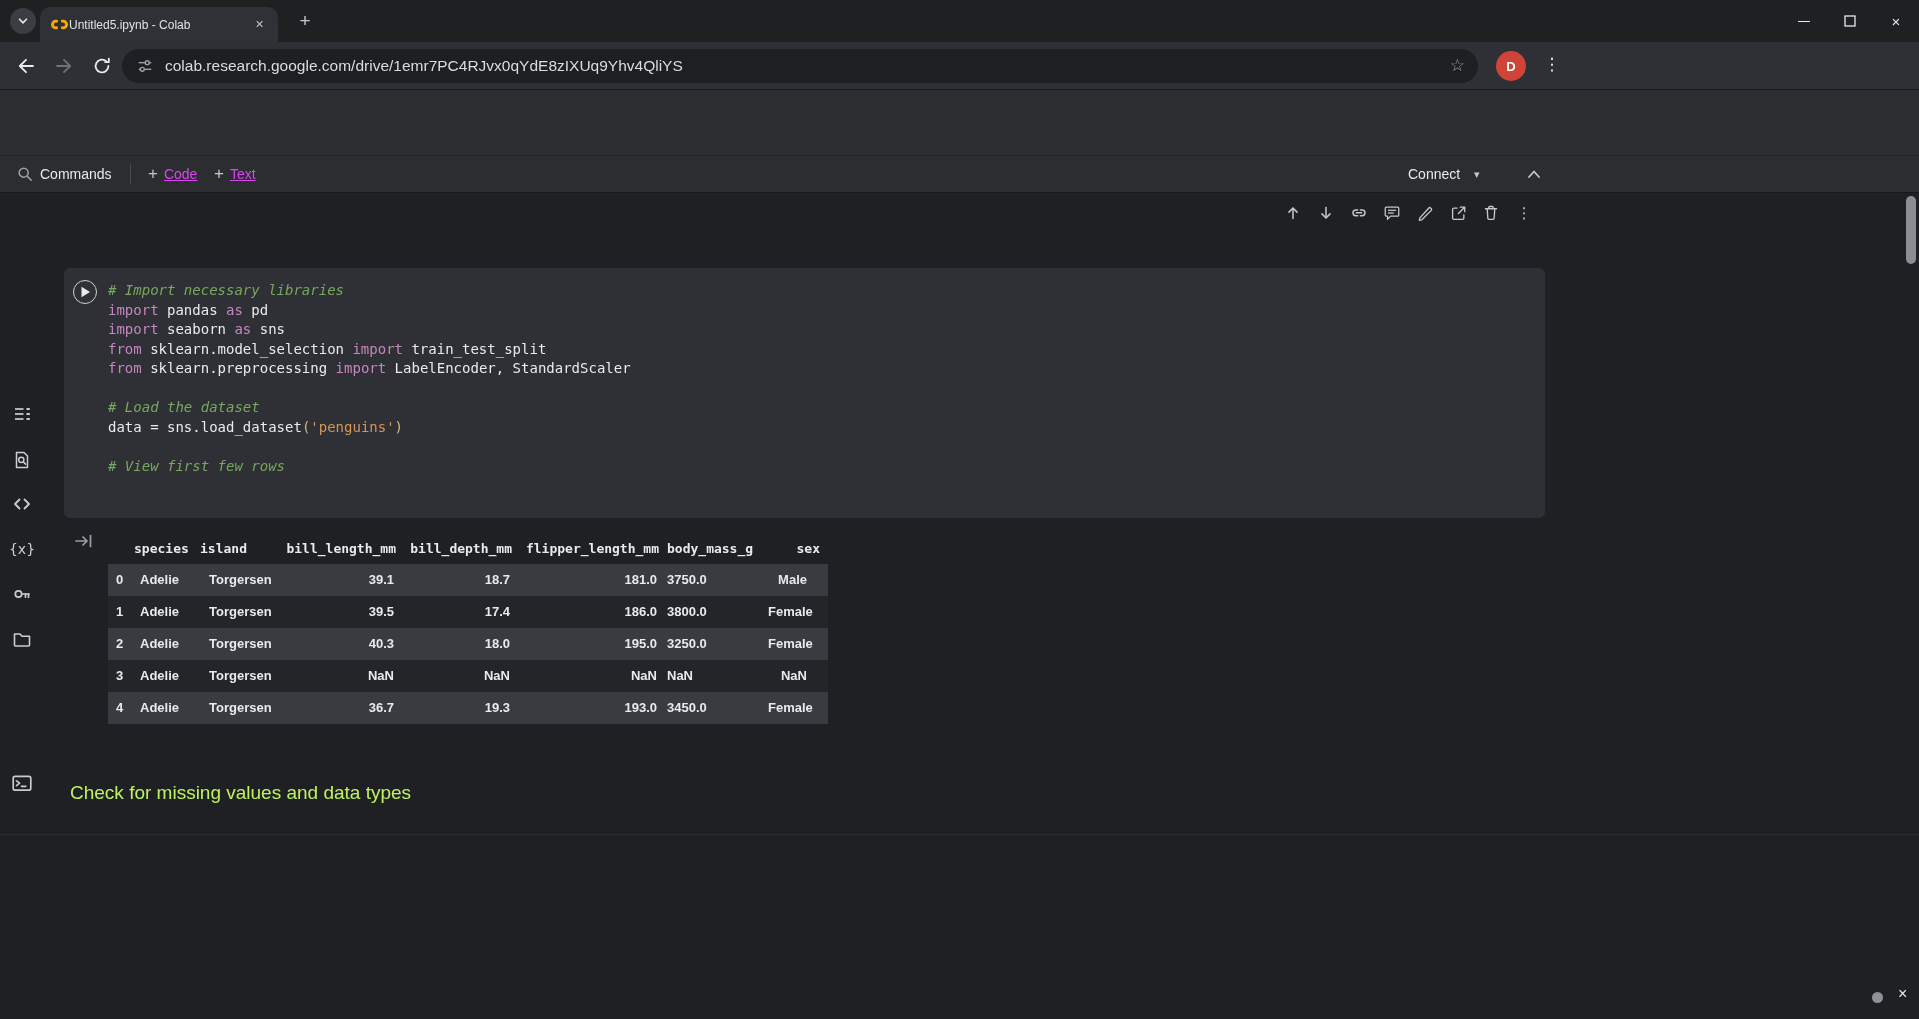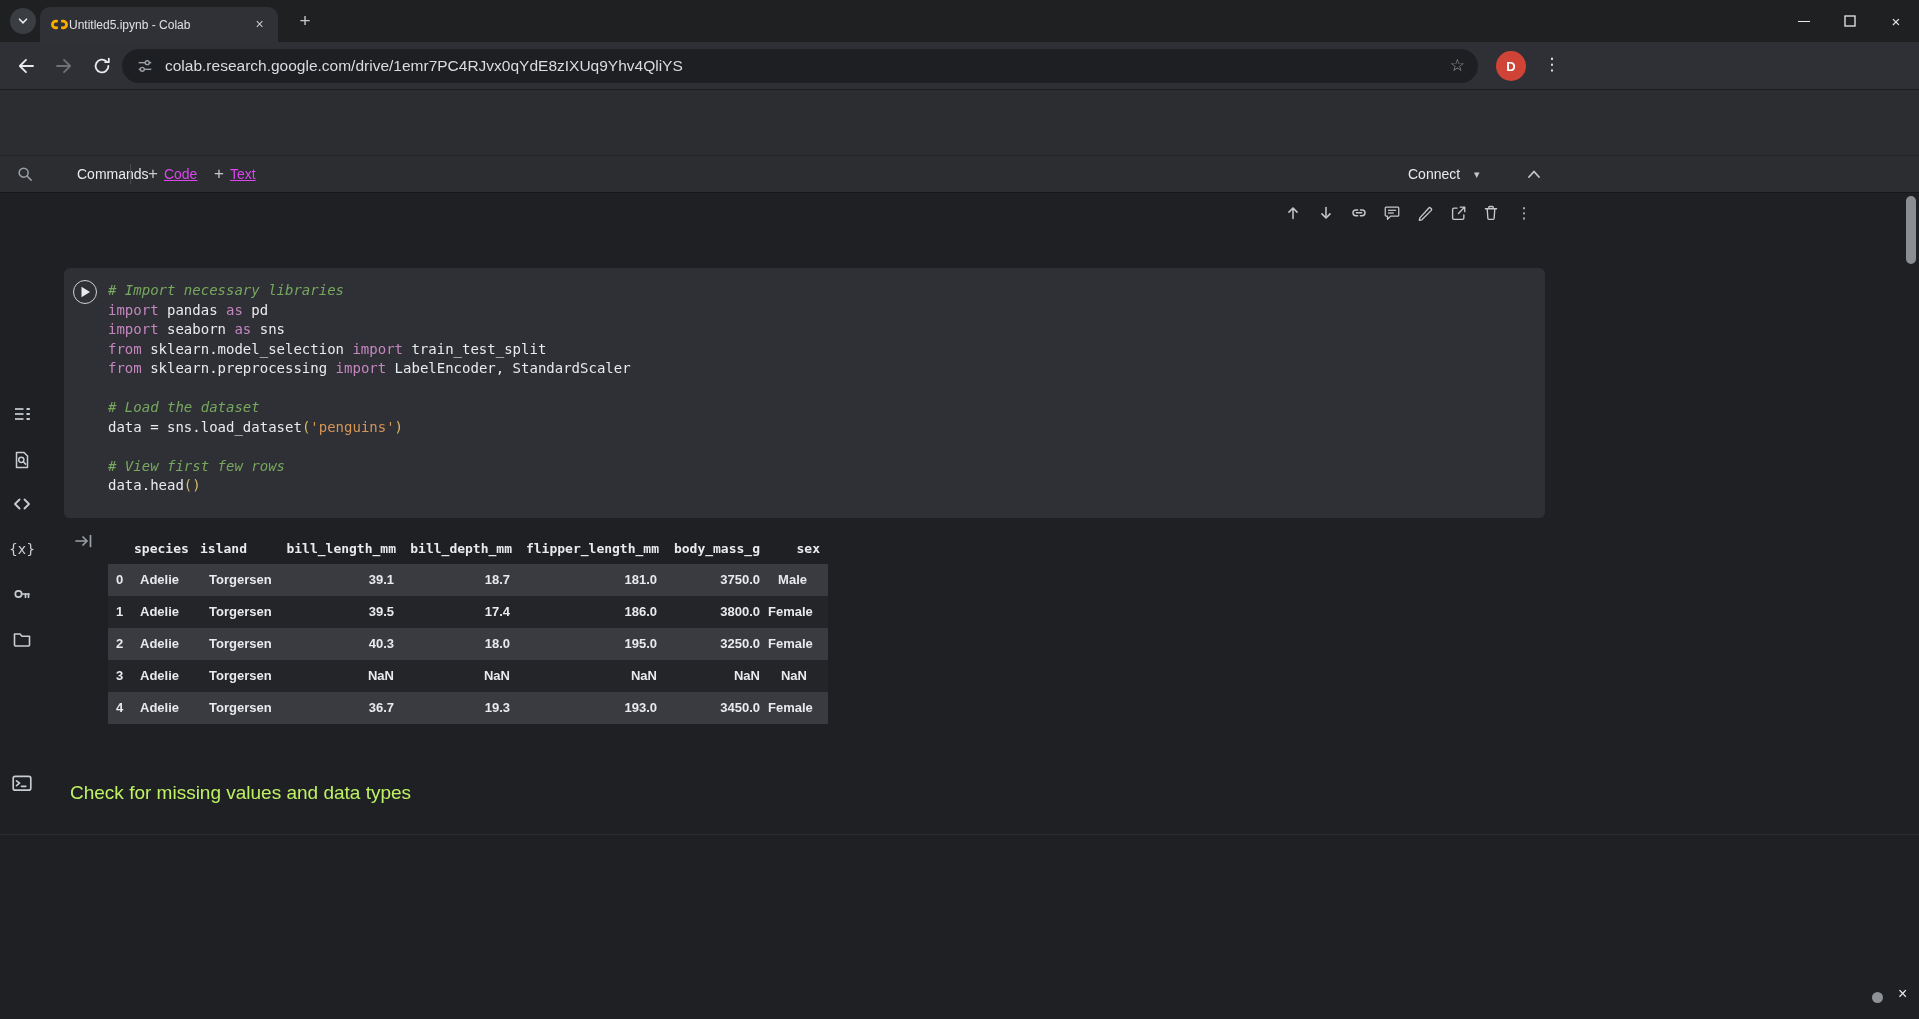--- a/index.html
+++ b/index.html
@@ -42,21 +42,21 @@
   #hdr-comment{position:absolute;left:1228px;top:110px;cursor:pointer;}
   #hdr-gear{position:absolute;left:1284px;top:107px;font-size:21px;color:#DADCE0;cursor:pointer;line-height:24px;}
   #share-btn{position:absolute;left:1328px;top:105px;height:34px;padding:0 16px 0 12px;border-radius:17px;background:#1A73E8;display:flex;align-items:center;gap:7px;cursor:pointer;}
   #share-btn span{font-size:14px;color:#FFFFFF;}
   #gemini{position:absolute;left:1460px;top:109px;font-size:20px;color:#D2E3FC;cursor:pointer;}
   #hdr-avatar{position:absolute;left:1510px;top:106px;width:30px;height:30px;background:#DB4437;font-size:13px;}
 
   
   #cmdbar{position:absolute;top:155px;left:0;width:1919px;height:38px;background:#2C2D30;border-top:1px solid #232427;border-bottom:1px solid #17181A;box-sizing:border-box;}
   #cmd-search{position:absolute;left:16px;top:9px;cursor:pointer;}
-  #cmd-label{position:absolute;left:40px;top:0;line-height:36px;font-size:14px;color:#E8EAED;cursor:pointer;margin-left:37px;}
+  #cmd-label{position:absolute;left:40px;top:0;line-height:36px;font-size:14px;color:#E8EAED;cursor:pointer;}
   #cmd-divider{position:absolute;left:130px;top:8px;height:20px;border-left:1px solid #4A4B4E;}
   .addbtn{position:absolute;top:0;height:36px;display:flex;align-items:center;gap:6px;cursor:pointer;}
   .addbtn .plus{font-size:17px;color:#C4C7CB;}
   .addbtn .lbl{font-size:14px;color:#d946ef;text-decoration:underline;}
   #add-code{left:148px;}
   #add-text{left:214px;}
   #connect{position:absolute;left:1408px;top:0;line-height:36px;font-size:14px;color:#E8EAED;cursor:pointer;}
   #connect-caret{position:absolute;left:1474px;top:0;line-height:36px;font-size:11px;color:#C4C7CB;cursor:pointer;}
   #collapse{position:absolute;left:1524px;top:8px;cursor:pointer;}
 
@@ -85,21 +85,21 @@
   #out-icon{position:absolute;left:73px;top:337px;cursor:pointer;}
   #df{position:absolute;left:108px;top:341px;width:720px;}
   .df-row{display:flex;}
   .df-row span{display:block;box-sizing:border-box;height:32px;line-height:32px;font-weight:bold;font-size:13px;color:#E8EAED;font-family:"Liberation Sans",sans-serif;white-space:nowrap;overflow:hidden;}
   .df-row span:nth-child(1){width:26px;text-align:left;padding-left:8px;}
   .df-row span:nth-child(2){width:66px;text-align:left;padding-left:6px;}
   .df-row span:nth-child(3){width:84px;text-align:left;padding-left:9px;}
   .df-row span:nth-child(4){width:120px;text-align:right;padding-right:10px;}
   .df-row span:nth-child(5){width:116px;text-align:right;padding-right:10px;}
   .df-row span:nth-child(6){width:147px;text-align:right;padding-right:10px;}
-  .df-row span:nth-child(7){width:101px;text-align:right;padding-right:8px;}
+  .df-row span:nth-child(7){width:101px;padding-right:8px;}
   .df-row span:nth-child(8){width:60px;text-align:right;padding-right:21px;}
   .df-head span{height:30px !important;line-height:30px !important;text-align:left;padding-left:0 !important;padding-right:8px !important;font-family:"DejaVu Sans Mono",monospace !important;}
   .df-light{background:#3A3B40;}
   .df-dark{background:#242529;}
 
   #md2{position:absolute;left:64px;top:580px;width:1481px;height:40px;cursor:pointer;}
   #md2 span{position:absolute;left:6px;top:0;line-height:40px;font-size:19px;color:#bef264;}
   #hr{position:absolute;left:0;top:641px;width:1919px;border-top:1px solid #2A2B2E;}
 
   #scroll-thumb{position:absolute;right:3px;top:3px;width:10px;height:68px;border-radius:5px;background:#8A8D92;cursor:pointer;}
@@ -356,21 +356,20 @@
         <div class="code-line"><span class="tok-com"># Import necessary libraries</span></div>
         <div class="code-line"><span class="tok-kw">import</span><span class="tok-pl"> pandas </span><span class="tok-kw">as</span><span class="tok-pl"> pd</span></div>
         <div class="code-line"><span class="tok-kw">import</span><span class="tok-pl"> seaborn </span><span class="tok-kw">as</span><span class="tok-pl"> sns</span></div>
         <div class="code-line"><span class="tok-kw">from</span><span class="tok-pl"> sklearn.model_selection </span><span class="tok-kw">import</span><span class="tok-pl"> train_test_split</span></div>
         <div class="code-line"><span class="tok-kw">from</span><span class="tok-pl"> sklearn.preprocessing </span><span class="tok-kw">import</span><span class="tok-pl"> LabelEncoder, StandardScaler</span></div>
         <div class="code-line">&nbsp;</div>
         <div class="code-line"><span class="tok-com"># Load the dataset</span></div>
         <div class="code-line"><span class="tok-pl">data = sns.load_dataset</span><span class="tok-par">(</span><span class="tok-str">'penguins'</span><span class="tok-par">)</span></div>
         <div class="code-line">&nbsp;</div>
         <div class="code-line"><span class="tok-com"># View first few rows</span></div>
-        <div class="code-line"><span class="tok-pl">data.head</span><span class="tok-par">()</span></div>
       </div>
   </div>
 
   <span id="out-icon" class="i">
     <svg width="22" height="22" viewBox="0 0 22 22">
         <line x1="3" y1="11" x2="13.5" y2="11" stroke="#9AA0A6" stroke-width="1.7" stroke-linecap="round"></line>
         <path d="M10 7 L14 11 L10 15" fill="none" stroke="#9AA0A6" stroke-width="1.7" stroke-linecap="round" stroke-linejoin="round"></path>
         <line x1="17.5" y1="5.5" x2="17.5" y2="16.5" stroke="#9AA0A6" stroke-width="1.7" stroke-linecap="round"></line>
       </svg>
   </span>

